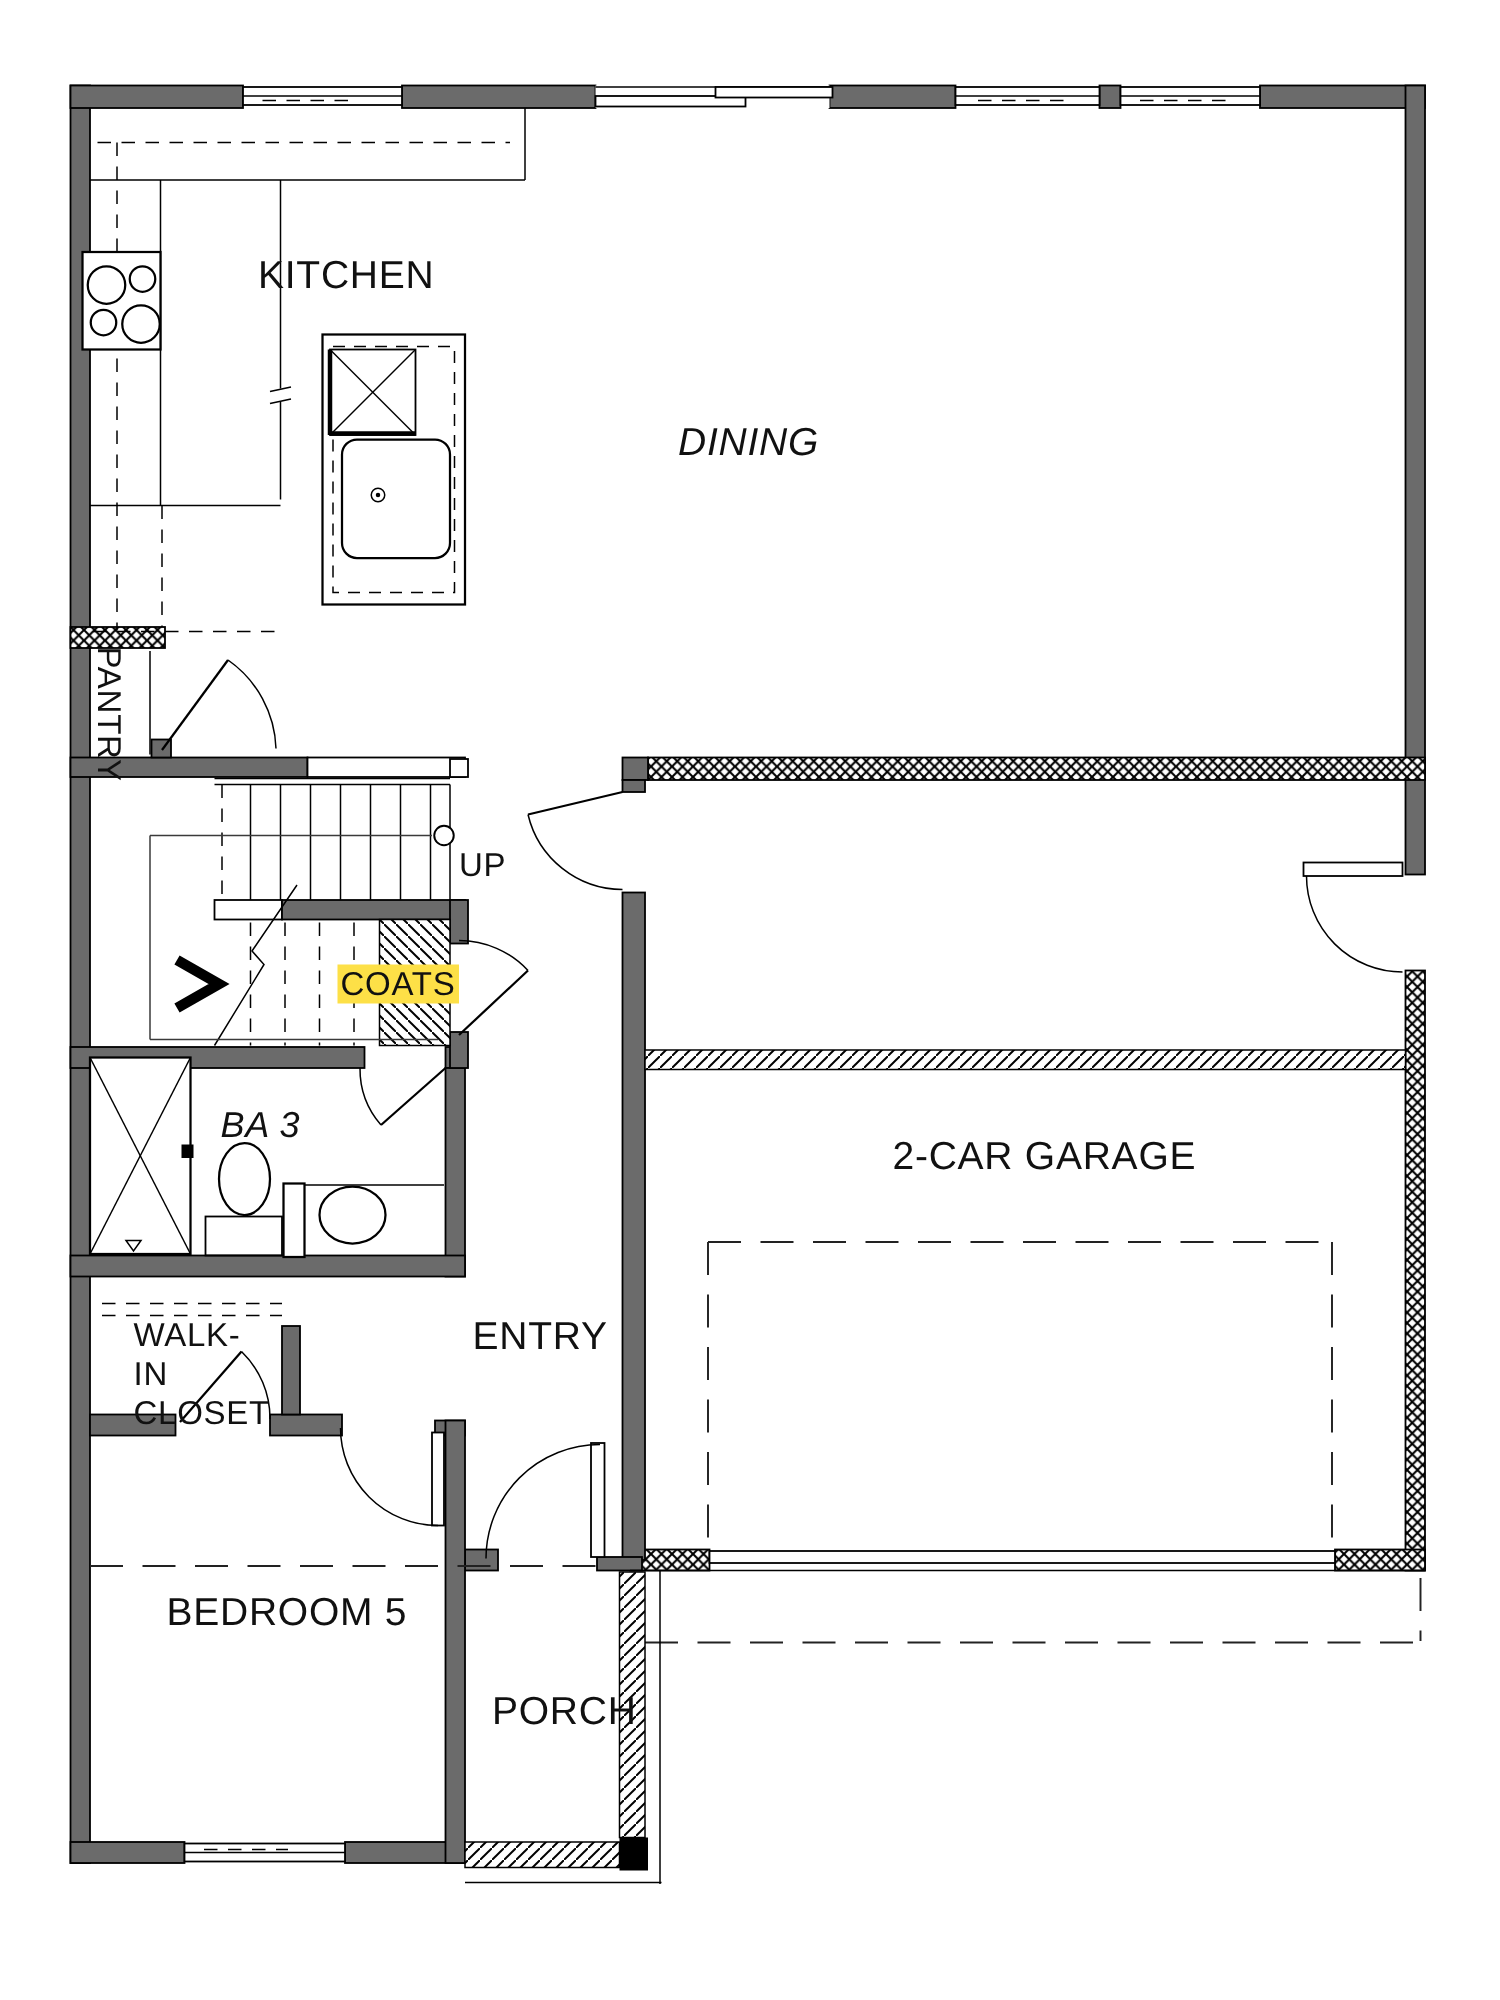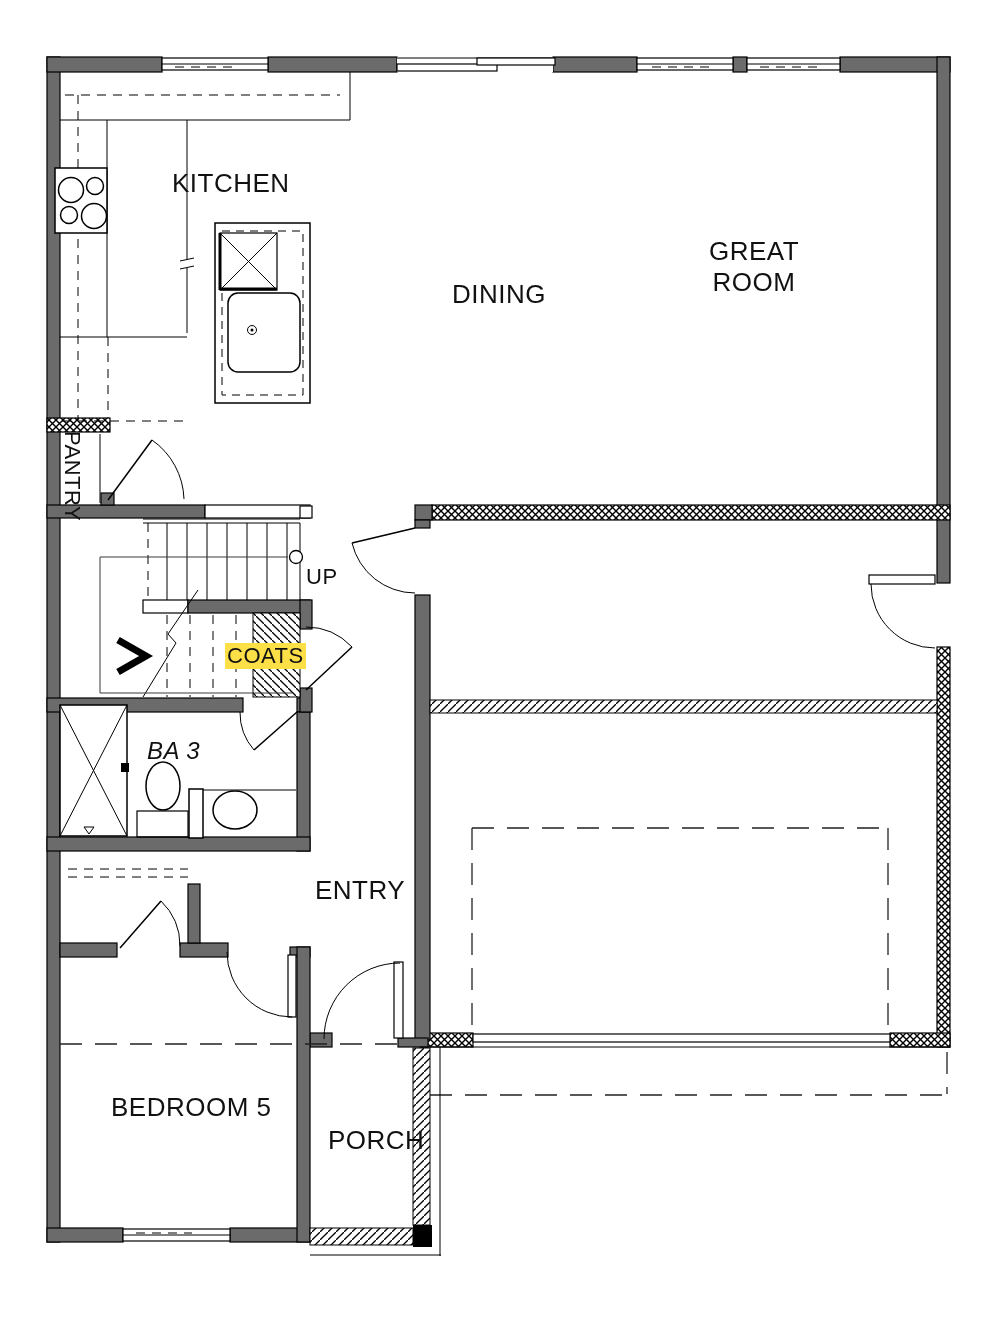--- a/index.html
+++ b/index.html
@@ -269,23 +269,24 @@
     <line class="tl" x1="440" y1="1047" x2="440" y2="1256"></line>
     <line class="tl" x1="310" y1="1255" x2="441" y2="1255"></line>
   </g>
 
   <g>
     <line class="ldsh" x1="60" y1="1044" x2="410" y2="1044" stroke-dasharray="24,14"></line>
   </g>
 </svg>
 
 <div class="lbl f26" id="lbl-kitchen" style="left:172px;top:168px;">KITCHEN</div>
-<div class="lbl f26" id="lbl-dining" style="left:452px;top:279px;">DINING</div>
-<div class="lbl f26 ctr" id="lbl-great-room" style="left:688px;top:236px;width:132px;">GREAT ROOM</div>
+<div class="lbl f26" id="lbl-dining" style="left:452px;top:279px;font-style:italic;">DINING</div>
 <div class="lbl f22" id="lbl-pantry" style="left:85px;top:431px;width:76px;height:26px;">PANTRY</div>
 <div class="lbl f22" id="lbl-up" style="left:306px;top:564px;">UP</div>
 <div class="lbl f22 whitebg" id="lbl-coats" style="left:225px;top:643px;">COATS</div>
 <div class="lbl f24" id="lbl-ba3" style="left:147px;top:737px;">BA 3</div>
+<div class="lbl f22" id="lbl-wic" style="left:89px;top:877px;width:92px;">WALK-IN CLOSET</div>
 <div class="lbl f26" id="lbl-entry" style="left:315px;top:875px;">ENTRY</div>
-<div class="lbl f26" id="lbl-bedroom5" style="left:111px;top:1092px;">BEDROOM 5</div>
+<div class="lbl f26" id="lbl-garage" style="left:595px;top:755px;">2-CAR GARAGE</div>
+<div class="lbl f26" id="lbl-bedroom5" style="left:111px;top:1059px;">BEDROOM 5</div>
 <div class="lbl f26" id="lbl-porch" style="left:316px;top:1125px;margin-left:12px;">PORCH</div>
 
 </div>
 
 </body></html>

